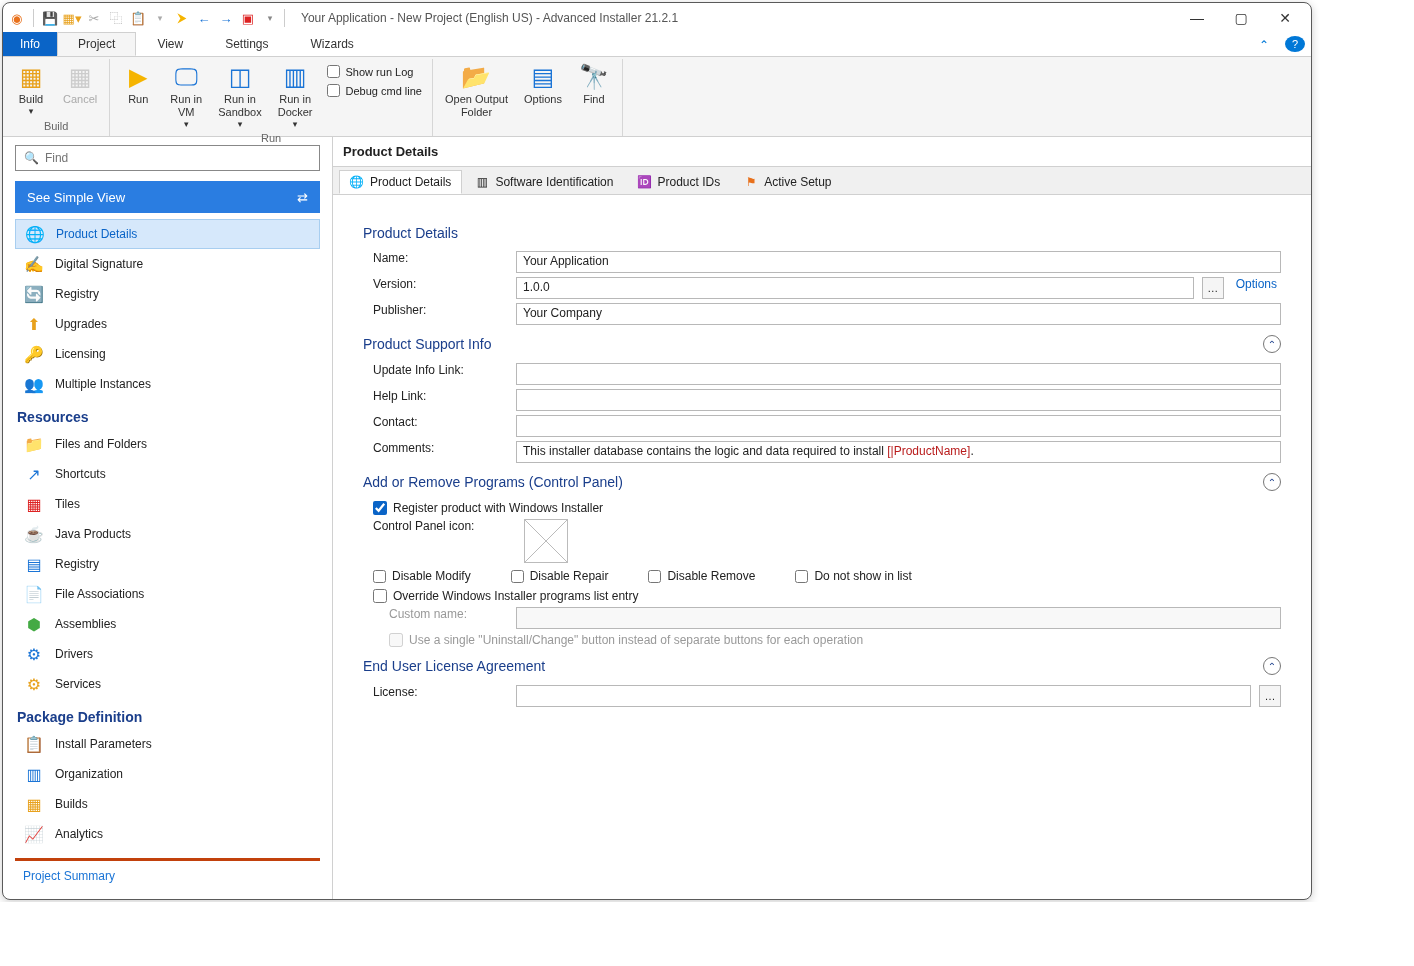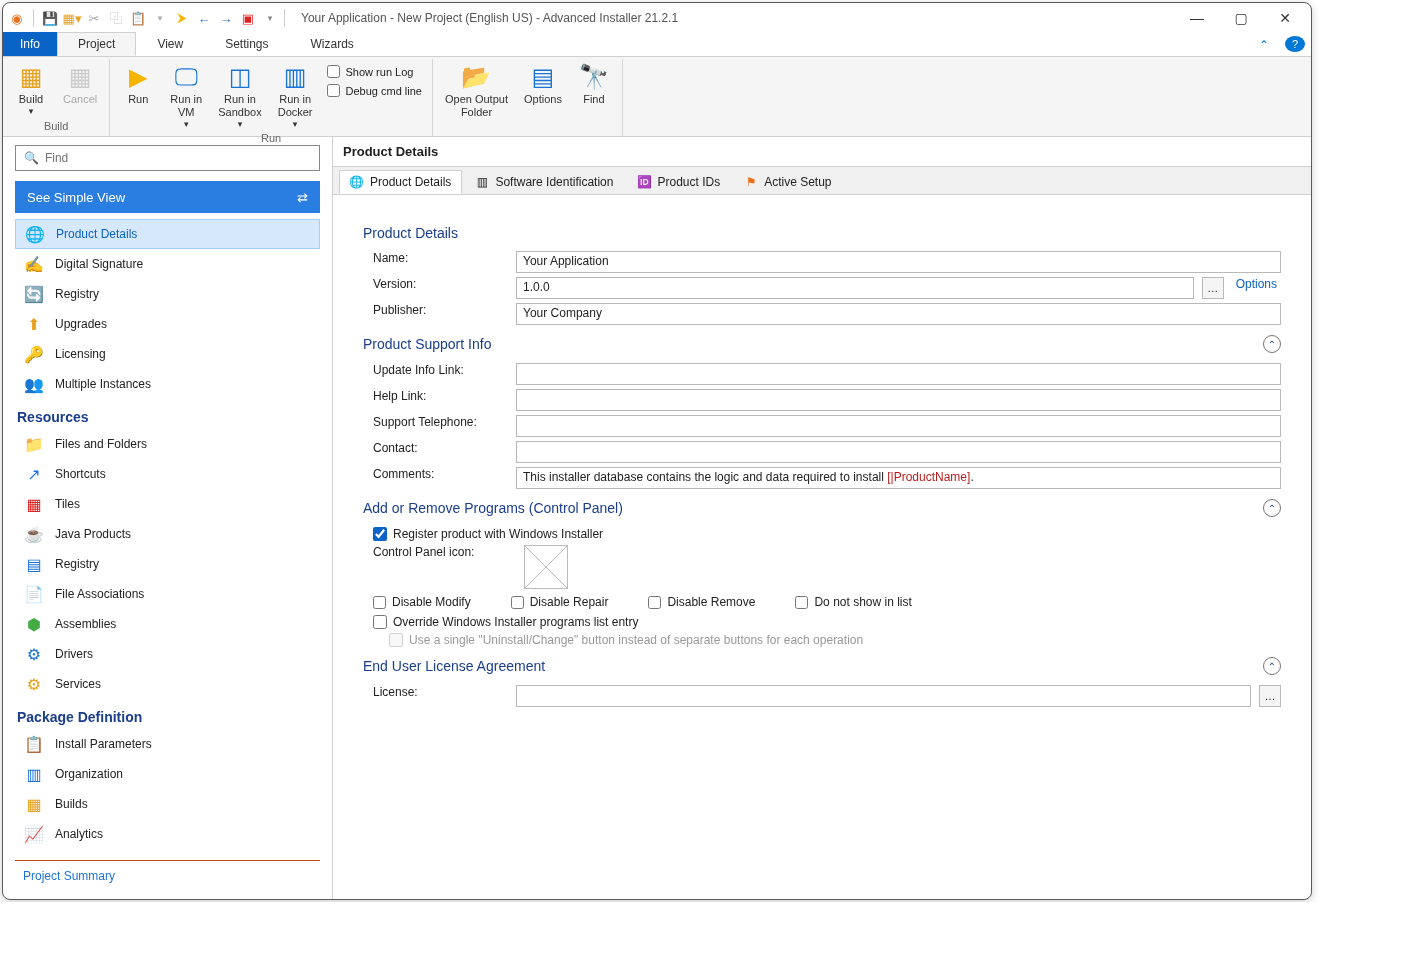--- a/index.html
+++ b/index.html
@@ -38,21 +38,21 @@
 .body { flex:1; display:flex; min-height:0;}
 .sidebar { width: 330px; border-right: 1px solid #d0d0d0; display:flex; flex-direction:column; padding:8px 12px; overflow:hidden;}
 .search { border:1px solid #888; height:26px; display:flex; align-items:center; padding:0 8px; margin-bottom:10px;}
 .search input{border:none;outline:none;flex:1;font-size:12px;}
 .simple-view{background:#2a7de1;color:#fff;height:32px;display:flex;align-items:center;padding:0 12px;font-size:13px;justify-content:space-between;margin-bottom:6px;}
 .nav-list{flex:1;overflow-y:auto;}
 .nav-item{height:30px;display:flex;align-items:center;gap:10px;padding:0 8px;font-size:12px;cursor:pointer;border-radius:0;}
 .nav-item.selected{background:#d6e8fb;color:#0a64c7;border:1px solid #a8cef0;}
 .nav-item .nicon{width:22px;height:22px;display:flex;align-items:center;justify-content:center;font-size:16px;}
 .nav-section{color:#1a3e8b;font-size:14px;font-weight:600;padding:10px 2px 4px;}
-.project-summary{border-top:1px solid #c2410c;padding:8px;color:#1a74d6;font-size:12px;cursor:pointer;}
+.project-summary{border-top:3px solid #c2410c;padding:8px;color:#1a74d6;font-size:12px;cursor:pointer;}
 
 
 .main{flex:1;display:flex;flex-direction:column;min-width:0;}
 .main-header{height:30px;border-bottom:1px solid #d0d0d0;display:flex;align-items:center;padding:0 10px;font-weight:600;font-size:13px;background:#fff;}
 .tab-strip{height:28px;background:#f0f0f0;border-bottom:1px solid #d0d0d0;display:flex;align-items:flex-end;padding:0 6px;gap:2px;}
 .tab{padding:4px 10px;font-size:12px;display:flex;align-items:center;gap:6px;border:1px solid transparent;cursor:pointer;}
 .tab.active{background:#fff;border:1px solid #d0d0d0;border-bottom:1px solid #fff;}
 .tab .ticon{width:14px;height:14px;font-size:12px;display:inline-flex;align-items:center;justify-content:center;}
 
 .content{flex:1;overflow-y:auto;padding:20px 30px;}
@@ -330,24 +330,20 @@
           </div>
         <div class="form-row">
             <label>Update Info Link:</label>
             <div class="field"></div>
           </div>
         <div class="form-row">
             <label>Help Link:</label>
             <div class="field"></div>
           </div>
         <div class="form-row">
-            <label>Support Telephone:</label>
-            <div class="field"></div>
-          </div>
-        <div class="form-row">
             <label>Contact:</label>
             <div class="field"></div>
           </div>
         <div class="form-row">
             <label>Comments:</label>
             <div class="field"><span>This installer database contains the logic and data required to install </span><span class="token">[|ProductName]</span><span>.</span></div>
           </div>
 
         <div class="section-title">
             <span>Add or Remove Programs (Control Panel)</span>
@@ -376,20 +372,24 @@
             </label>
           <label>
               <input type="checkbox" style="">
               <span>Do not show in list</span>
             </label>
         </div>
         <div class="checkbox-row">
             <input type="checkbox" style="">
             <span>Override Windows Installer programs list entry</span>
           </div>
+        <div class="form-row muted">
+            <label style="padding-left:26px">Custom name:</label>
+            <div class="field" style="background:#f8f8f8"></div>
+          </div>
         <div class="checkbox-row muted" style="padding-left:26px">
             <input type="checkbox" disabled="" style="">
             <span>Use a single "Uninstall/Change" button instead of separate buttons for each operation</span>
           </div>
 
         <div class="section-title">
             <span>End User License Agreement</span>
             <span class="collapse-btn">⌃</span>
           </div>
         <div class="form-row">

